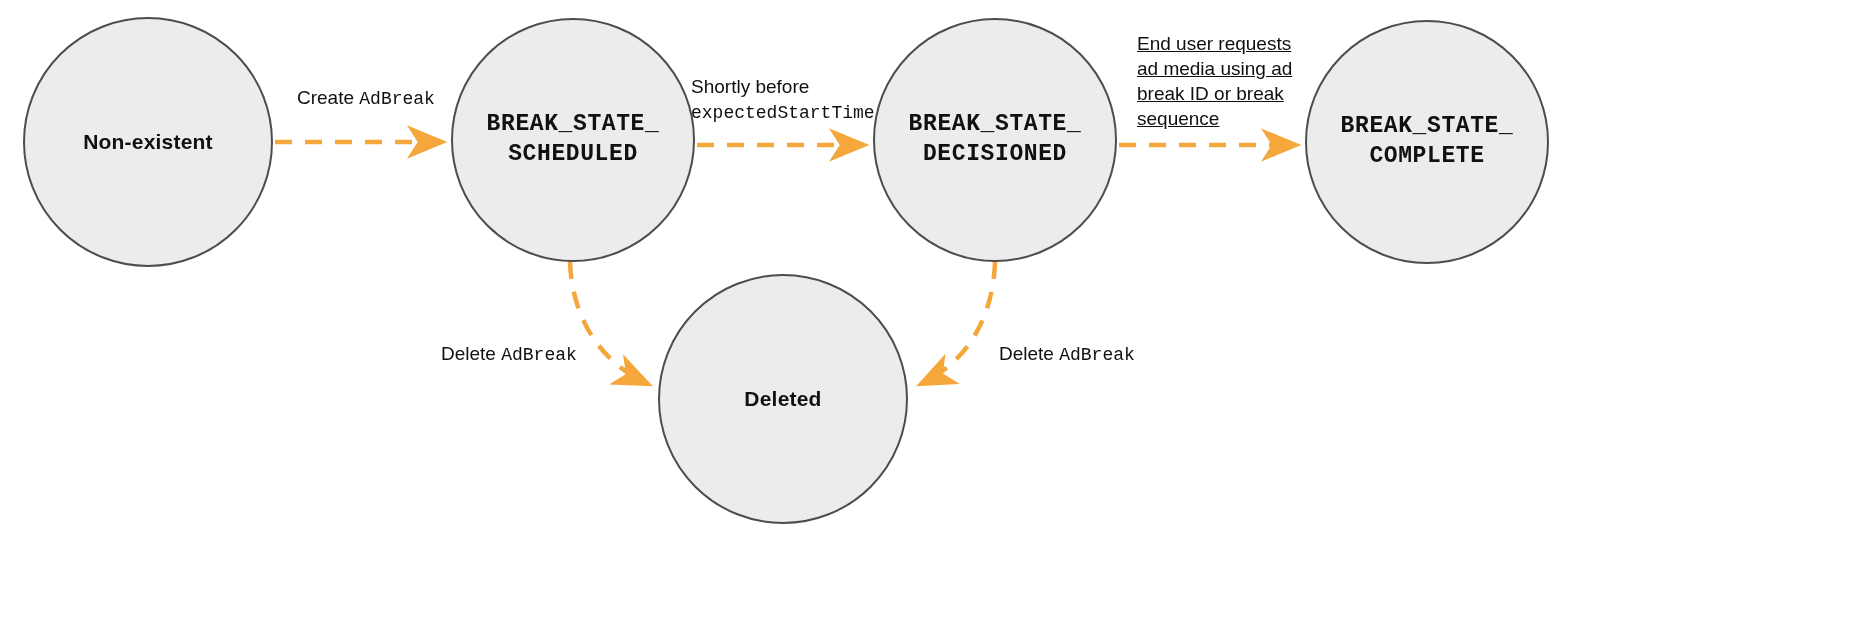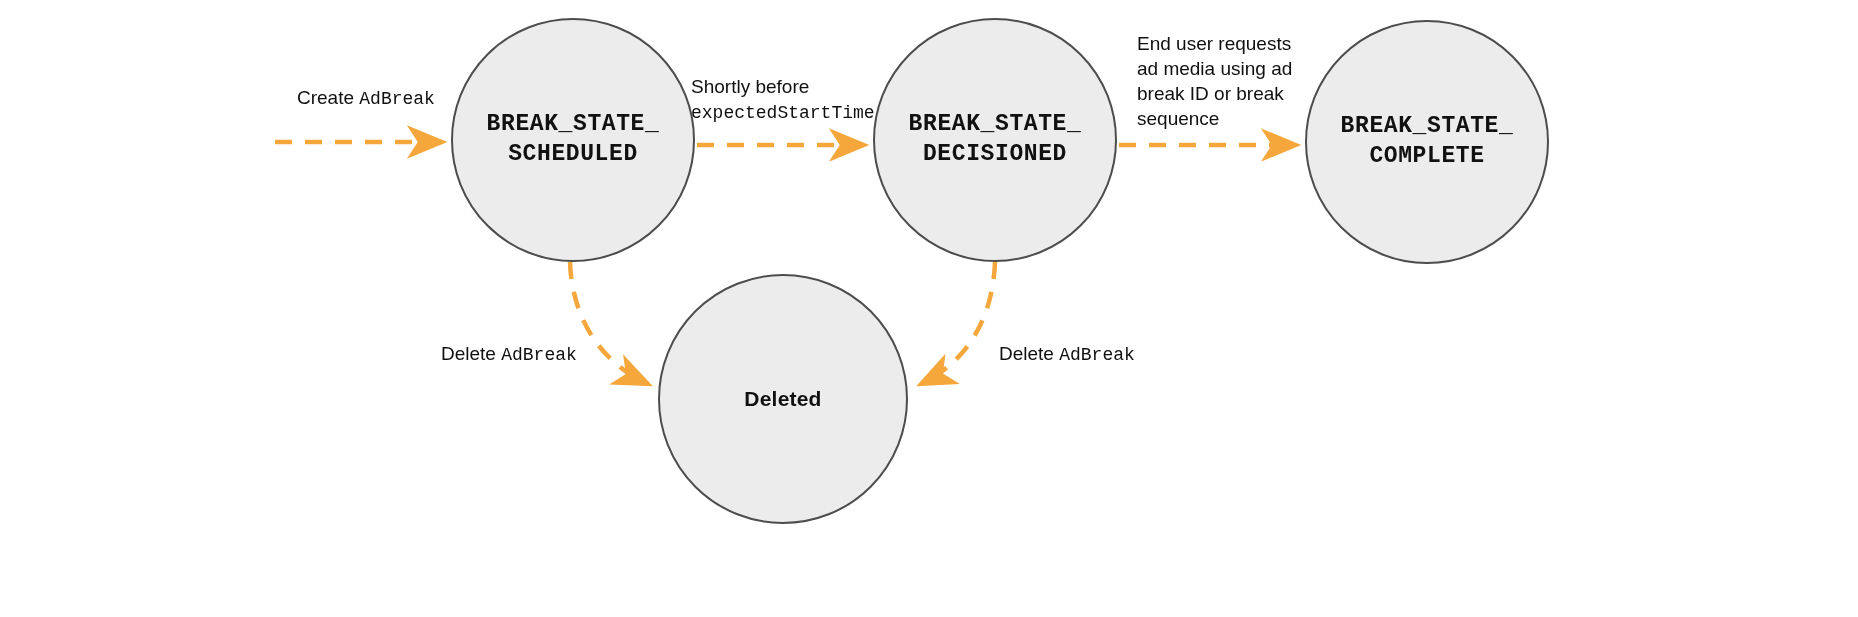--- a/index.html
+++ b/index.html
@@ -56,20 +56,21 @@
     line-height: 1.32;
     font-family: "Liberation Sans", sans-serif;
     white-space: pre;
   }
   .edge-label .code {
     font-family: "Liberation Mono", "DejaVu Sans Mono", monospace;
     font-size: 18px;
   }
   .edge-label.multi {
     white-space: pre-line;
+    text-decoration: underline;
   }
 </style>
 </head>
 <body>
 
 <div id="canvas">
 
   <svg id="edge-layer" viewBox="0 0 1858 617">
     <defs>
       <marker id="arrow-orange" markerWidth="11" markerHeight="11" refX="8.4" refY="4.2" orient="auto" markerUnits="strokeWidth">
@@ -81,20 +82,23 @@
 
     <path d="M 697 145 L 864 145" fill="none" stroke="#f5a73c" stroke-width="4.5" stroke-dasharray="17 13" stroke-linecap="butt" marker-end="url(#arrow-orange)"></path>
 
     <path d="M 1119 145 L 1296 145" fill="none" stroke="#f5a73c" stroke-width="4.5" stroke-dasharray="17 13" stroke-linecap="butt" marker-end="url(#arrow-orange)"></path>
 
     <path d="M 570 262 C 572 318, 600 362, 648 384" fill="none" stroke="#f5a73c" stroke-width="4.5" stroke-dasharray="17 13" stroke-linecap="butt" marker-end="url(#arrow-orange)"></path>
 
     <path d="M 995 262 C 993 318, 967 362, 921 384" fill="none" stroke="#f5a73c" stroke-width="4.5" stroke-dasharray="17 13" stroke-linecap="butt" marker-end="url(#arrow-orange)"></path>
   </svg>
 
+  <div class="node" style="left:23px; top:17px; width:250px; height:250px;">
+    <span class="node-label sans">Non-existent</span>
+  </div>
 
   <div class="node" style="left:451px; top:18px; width:244px; height:244px;">
     <span class="node-label mono">BREAK_STATE_
 SCHEDULED</span>
   </div>
 
   <div class="node" style="left:873px; top:18px; width:244px; height:244px;">
     <span class="node-label mono">BREAK_STATE_
 DECISIONED</span>
   </div>

